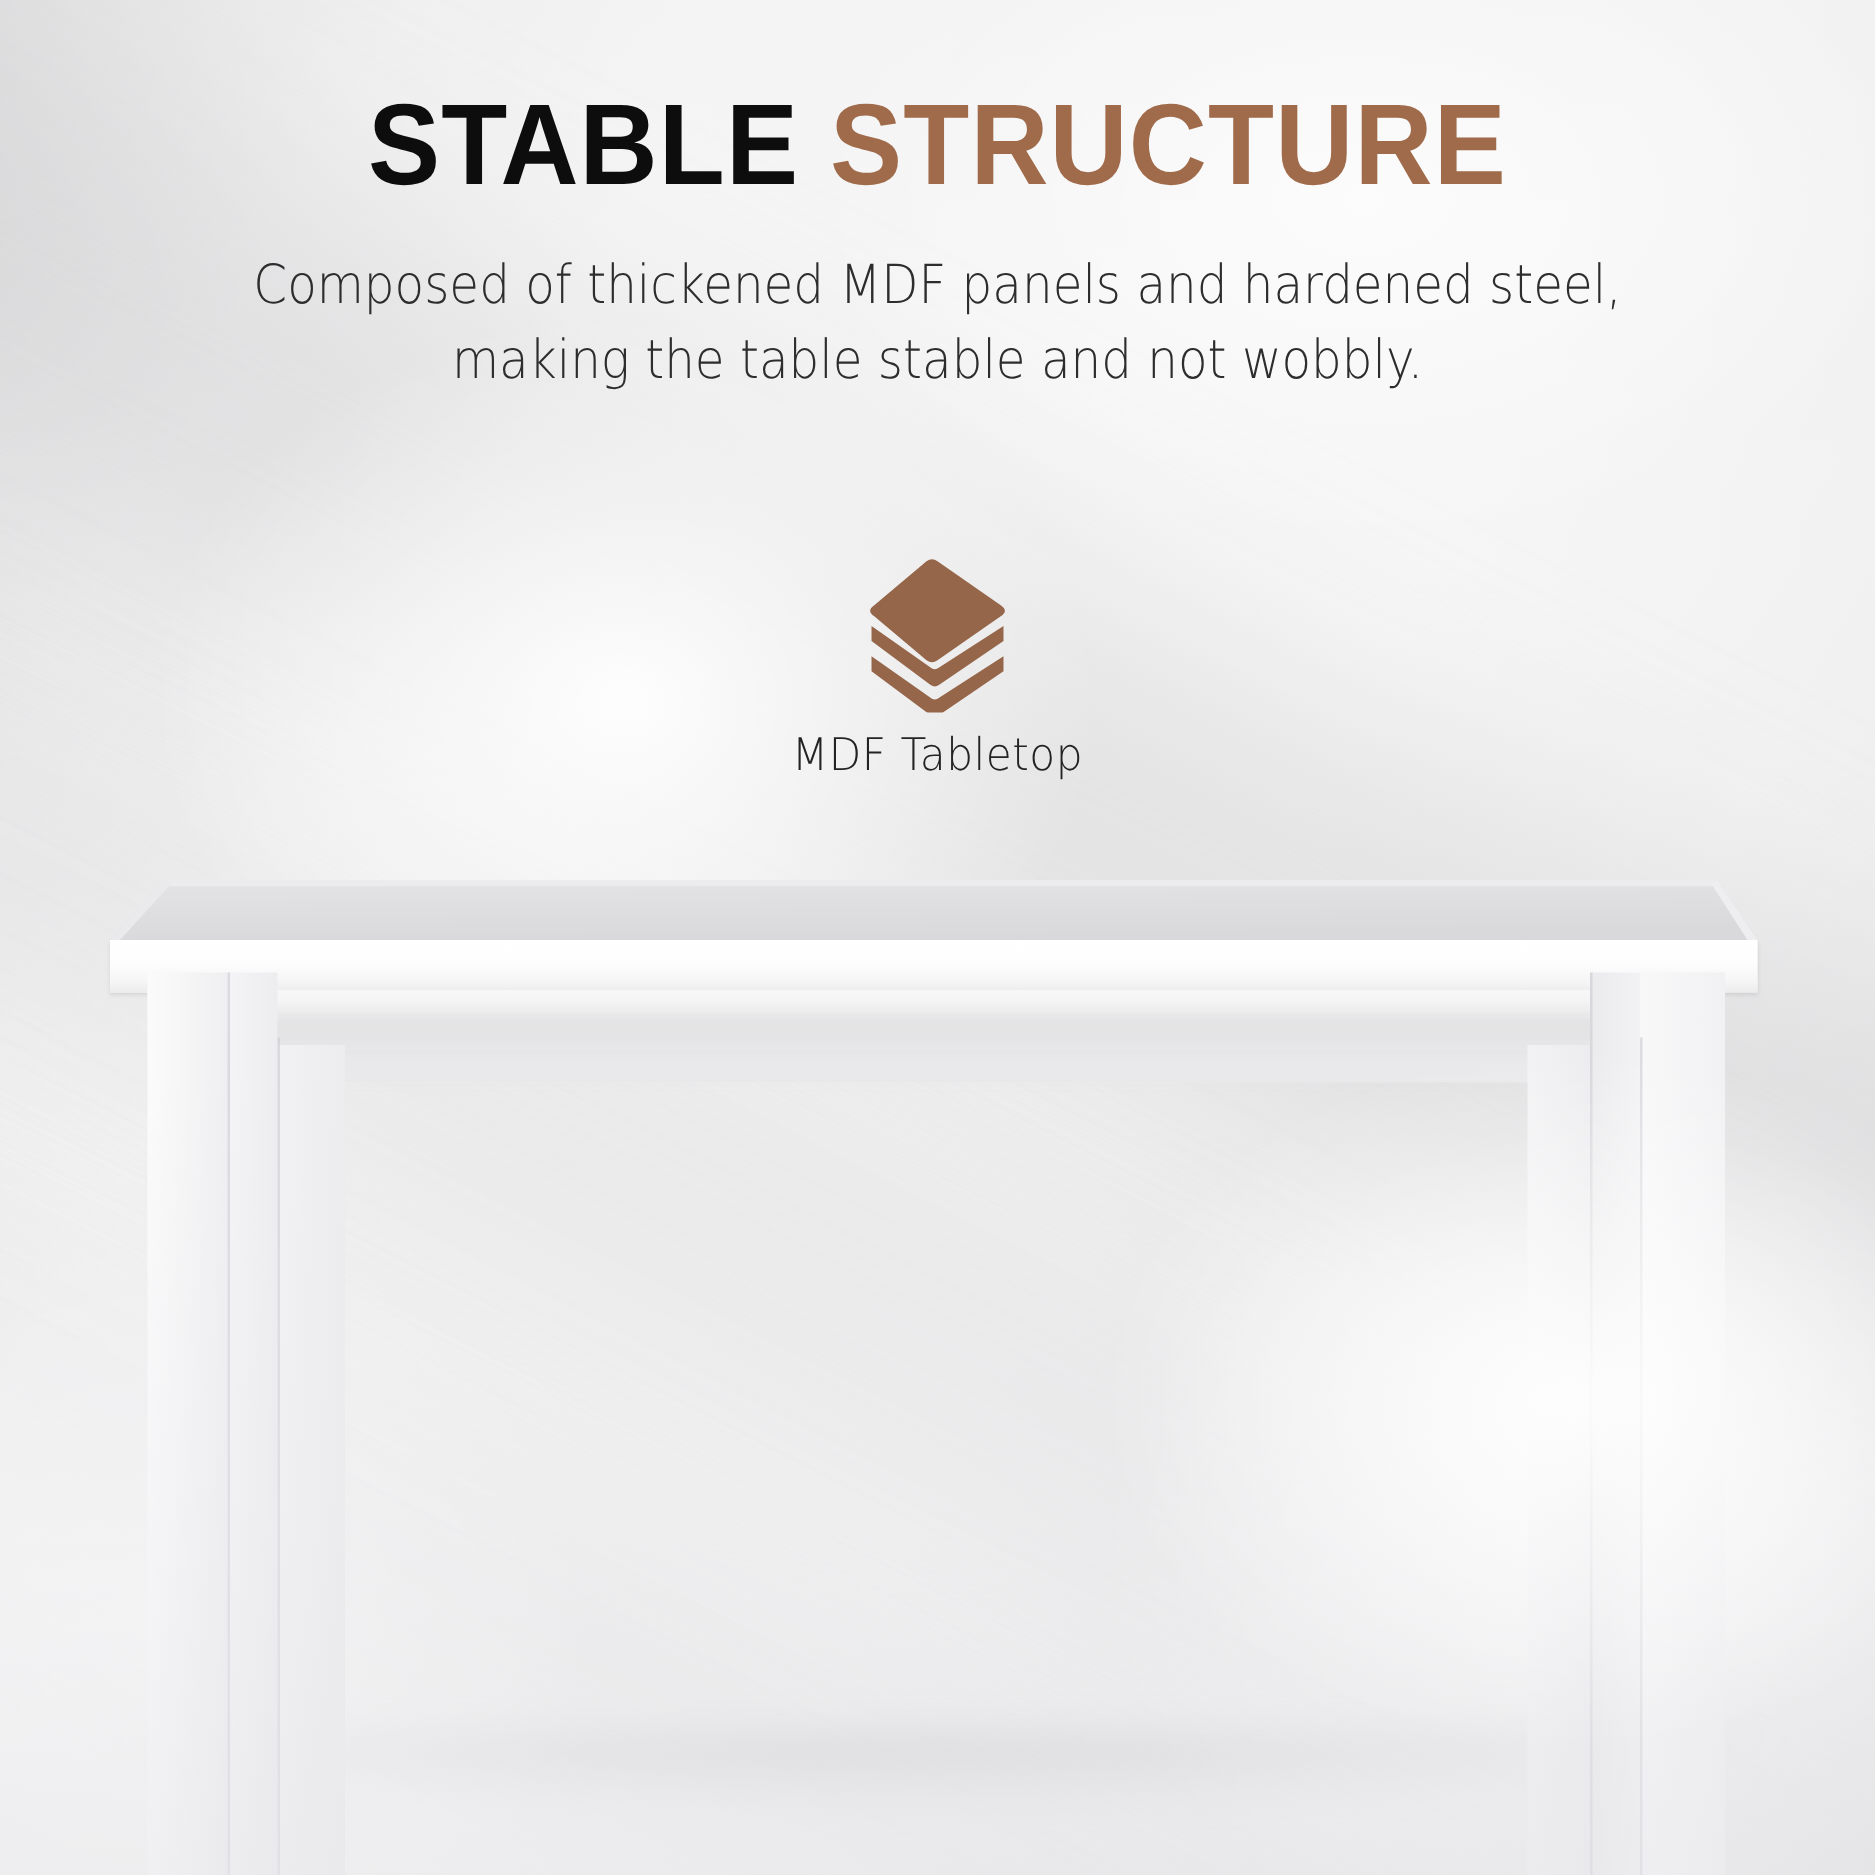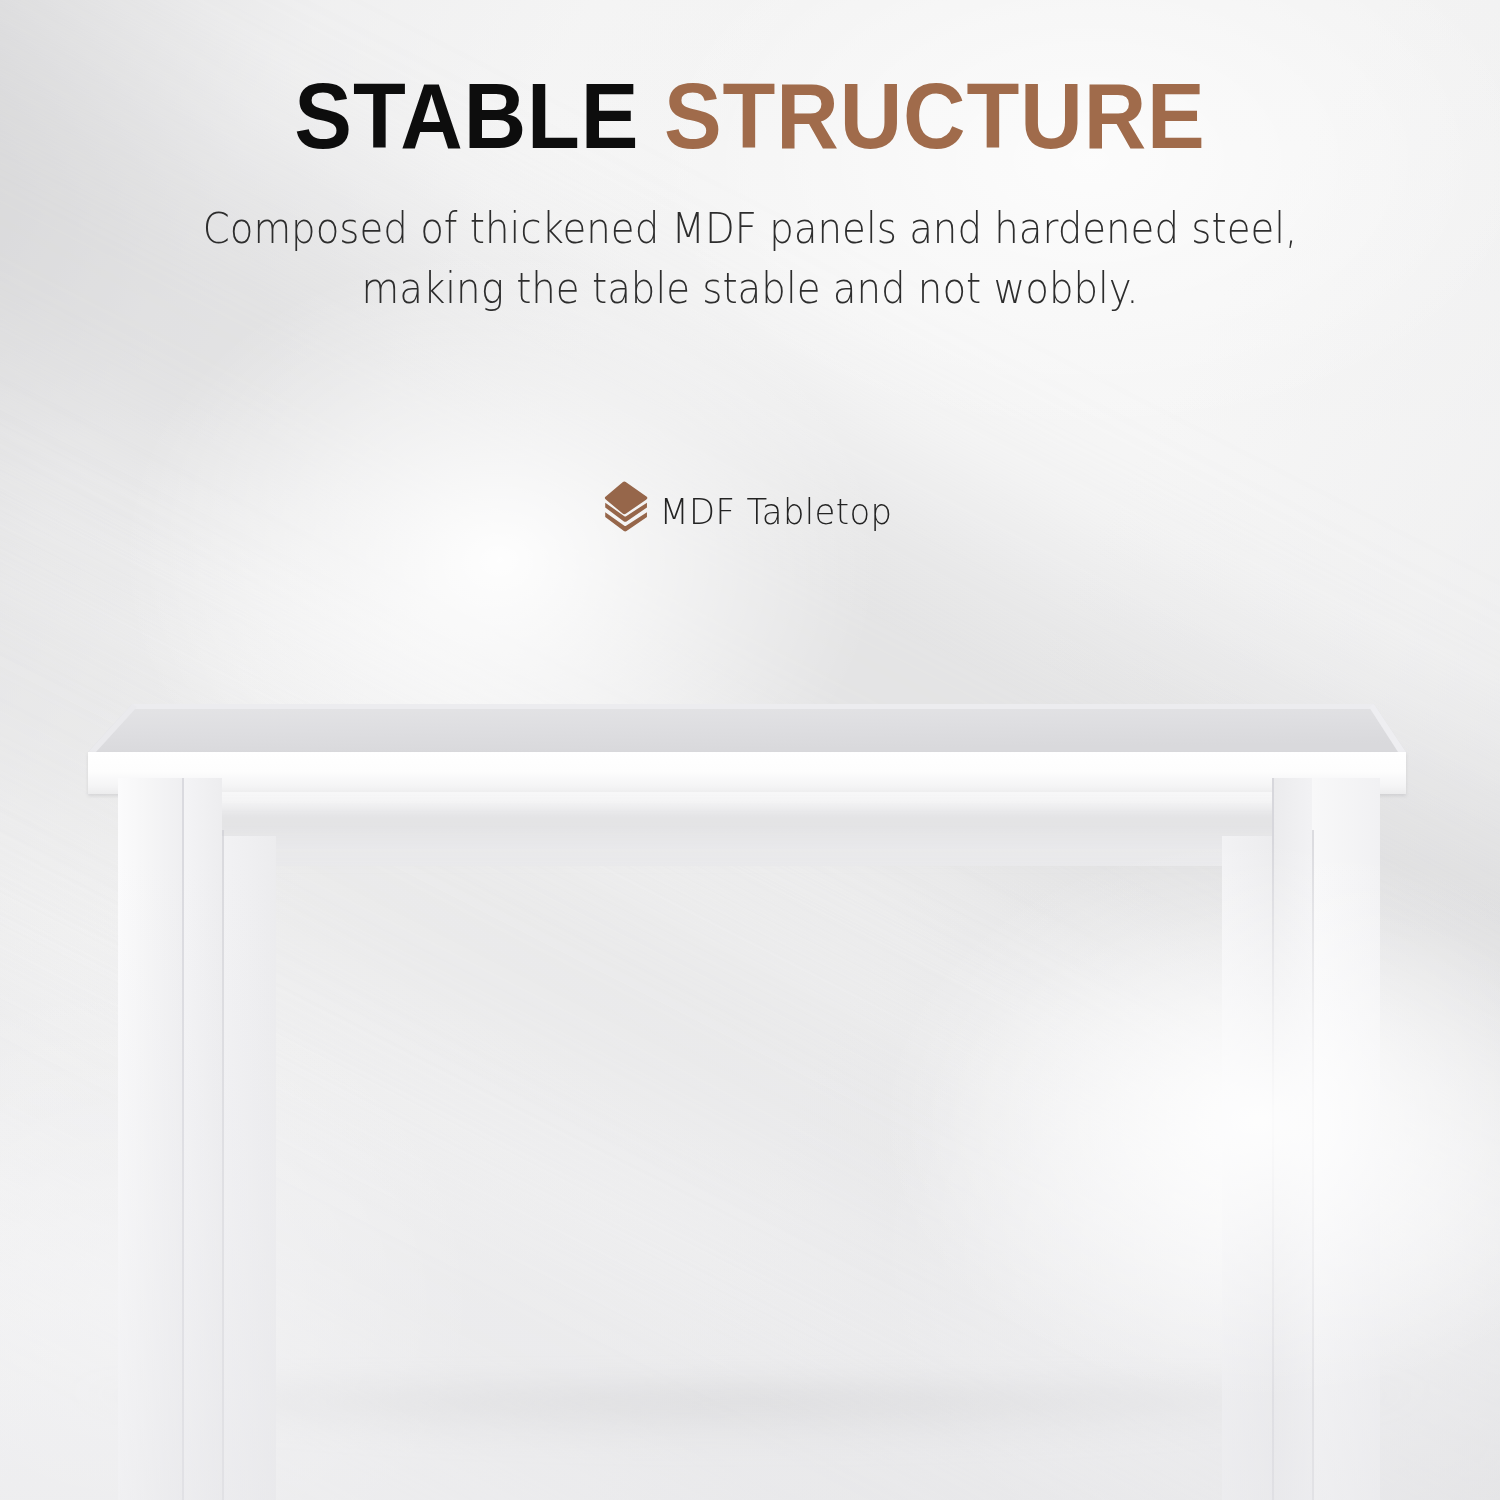--- a/index.html
+++ b/index.html
@@ -121,21 +121,21 @@
     left: 0;
     top: 438px;
     width: 1500px;
     display: flex;
     justify-content: center;
     gap: 378px;
   }
   .feature {
     width: 300px;
     display: flex;
-    flex-direction: row;
+    flex-direction: column;
     align-items: center;
   }
   .feature .glyph {
     width: 132px;
     height: 132px;
     display: block;
   }
   .feature .caption {
     margin-top: 14px;
     font-size: 36px;

